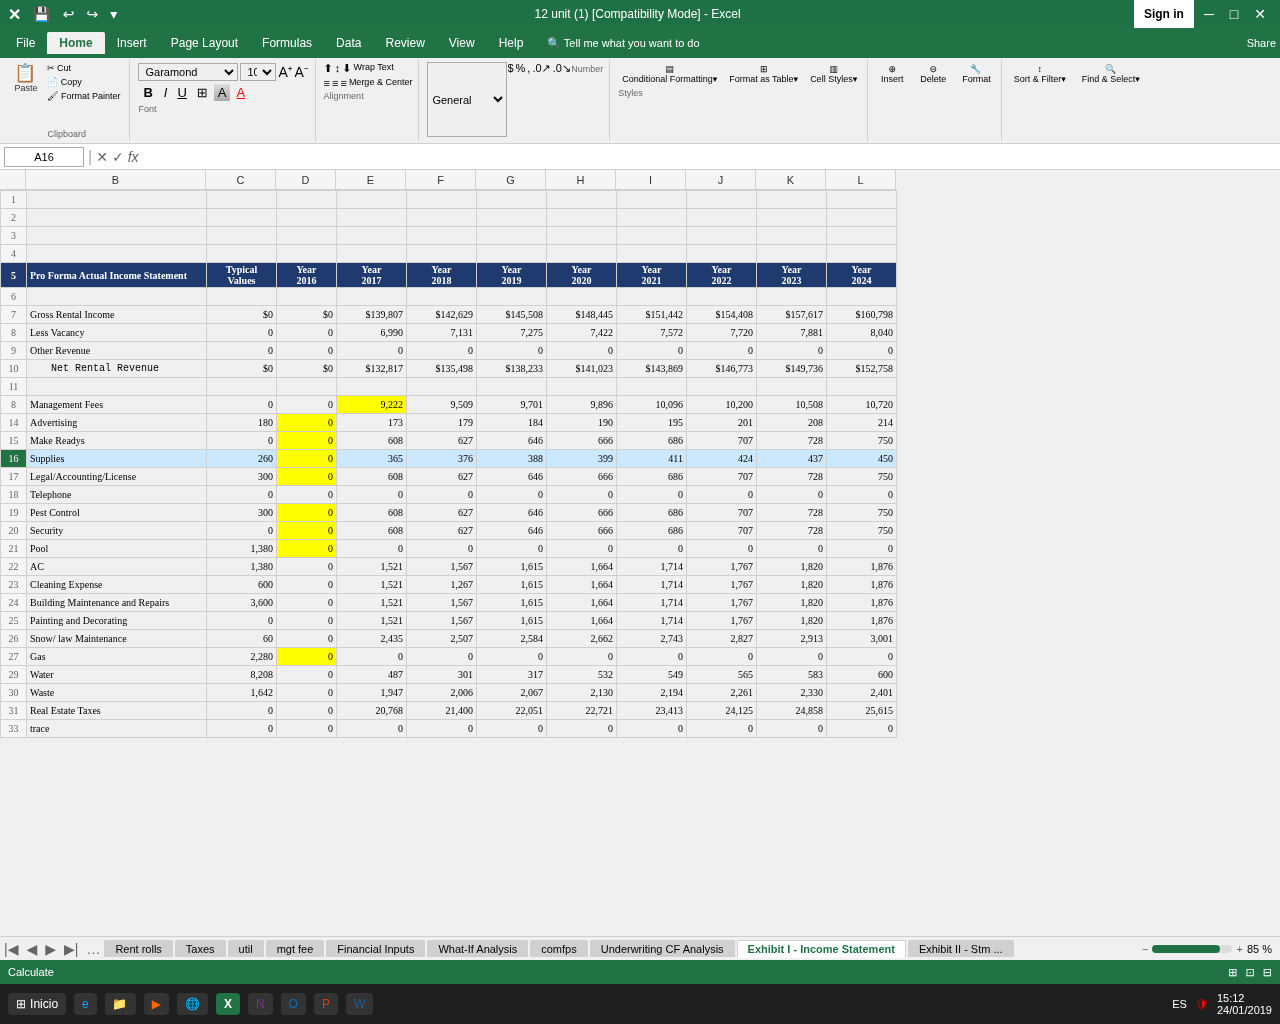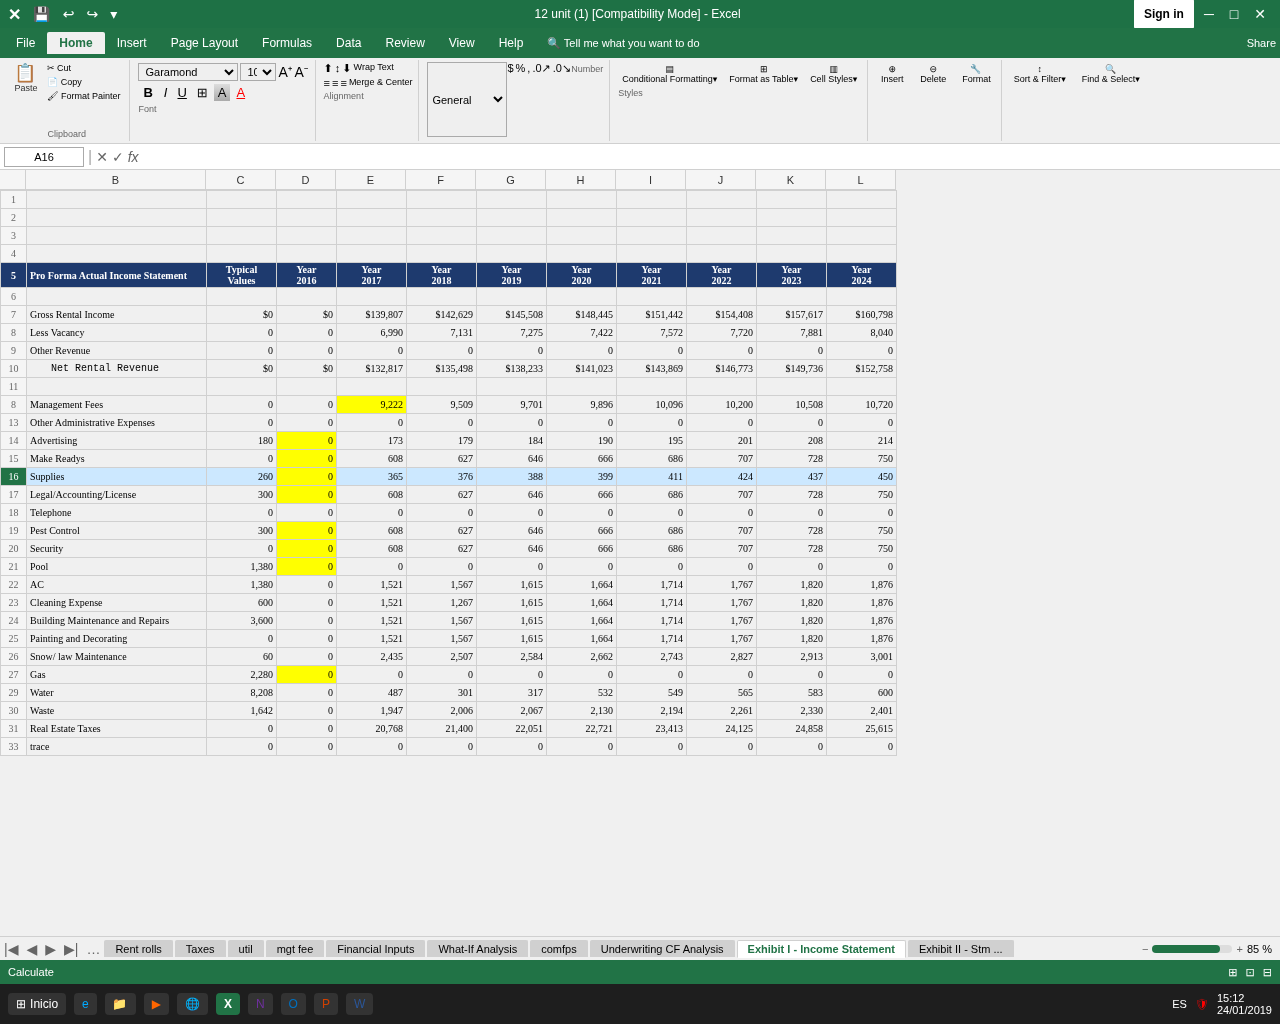--- a/index.html
+++ b/index.html
@@ -630,34 +630,20 @@
               <td class="col-e" style="background:#ffff00;">9,222</td>
               <td class="col-f">9,509</td>
               <td class="col-g">9,701</td>
               <td class="col-h">9,896</td>
               <td class="col-i">10,096</td>
               <td class="col-j">10,200</td>
               <td class="col-k">10,508</td>
               <td class="col-l">10,720</td>
         </tr>
 
-        <tr>
-          <td class="col-a">13</td>
-          <td class="col-b">Other Administrative Expenses</td>
-          <td class="col-c">0</td>
-              <td class="col-d">0</td>
-              <td class="col-e">0</td>
-              <td class="col-f">0</td>
-              <td class="col-g">0</td>
-              <td class="col-h">0</td>
-              <td class="col-i">0</td>
-              <td class="col-j">0</td>
-              <td class="col-k">0</td>
-              <td class="col-l">0</td>
-        </tr>
 
         <tr>
           <td class="col-a">14</td>
           <td class="col-b">Advertising</td>
           <td class="col-c">180</td>
               <td class="col-d" style="background:#ffff00;">0</td>
               <td class="col-e">173</td>
               <td class="col-f">179</td>
               <td class="col-g">184</td>
               <td class="col-h">190</td>

